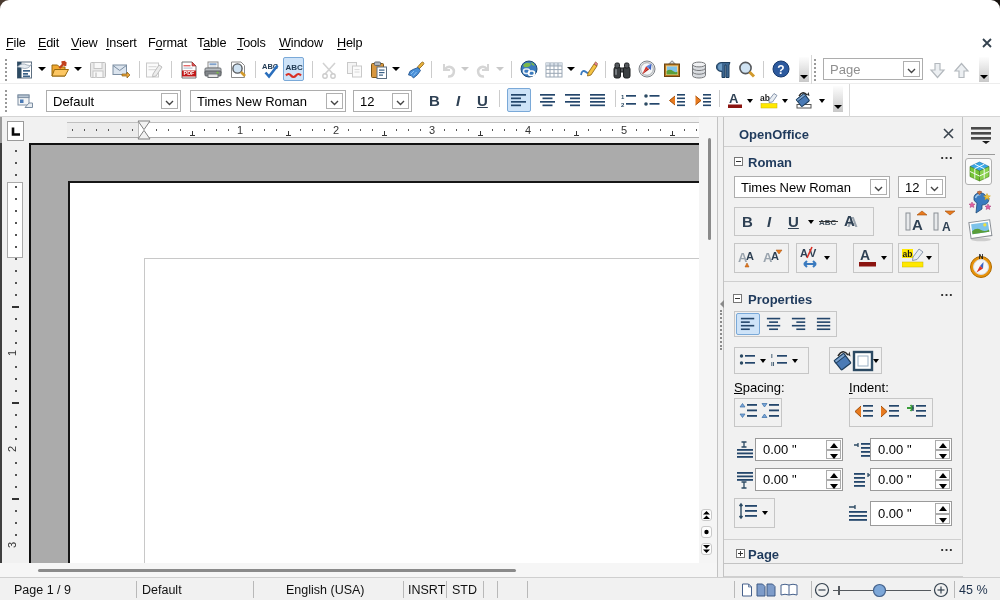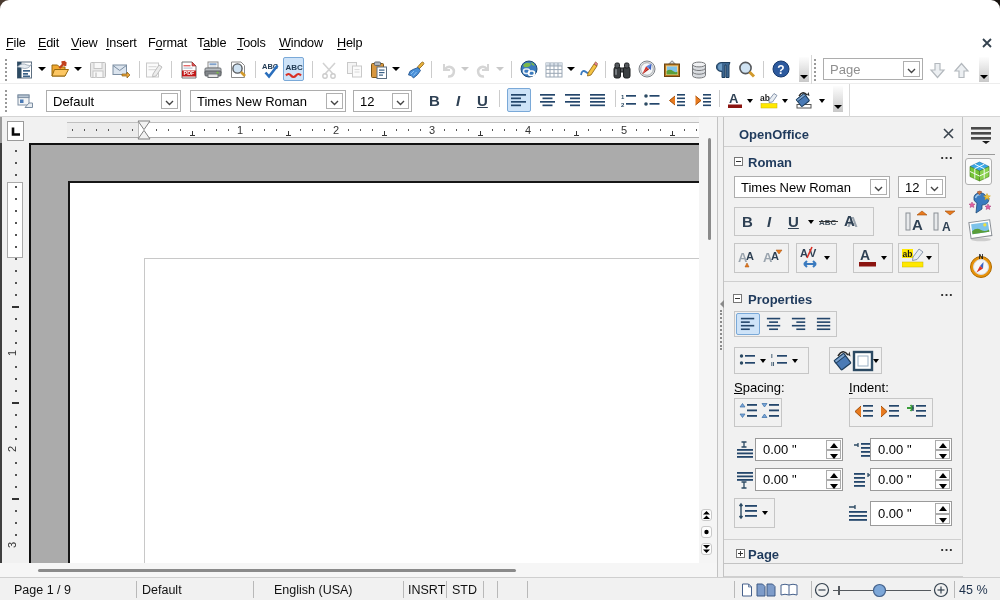--- a/index.html
+++ b/index.html
@@ -969,21 +969,21 @@
 
   <div class="abs" style="left:724px;top:563px;width:239px;height:14px;background:#f1f1f1;border-top:1px solid #c3c3c3;border-bottom:1px solid #cfcfcf"></div>
   <div class="abs" style="left:0;top:117px;width:2px;height:26px;background:#9a9a9a"></div>
   <div class="abs" style="left:0;top:143px;width:2px;height:420px;background:#3f3f3f"></div>
   <div id="hscroll" class="abs">
       <div id="hthumb" class="abs"></div>
     </div>
   <div id="statusbar" class="abs">
     <div class="st" style="left:14px">Page 1 / 9</div>
     <div class="st" style="left:142px">Default</div>
-    <div class="st" style="left:274px">English (USA)</div>
+    <div class="st" style="left:286px">English (USA)</div>
     <div class="st" style="left:408px">INSRT</div>
     <div class="st" style="left:452px">STD</div>
     <div class="stsep" style="left:136px"></div>
     <div class="stsep" style="left:253px"></div>
     <div class="stsep" style="left:403px"></div>
     <div class="stsep" style="left:446px"></div>
     <div class="stsep" style="left:483px"></div>
     <div class="stsep" style="left:497px"></div>
     <div class="stsep" style="left:527px"></div>
     <div class="stsep" style="left:734px"></div>

